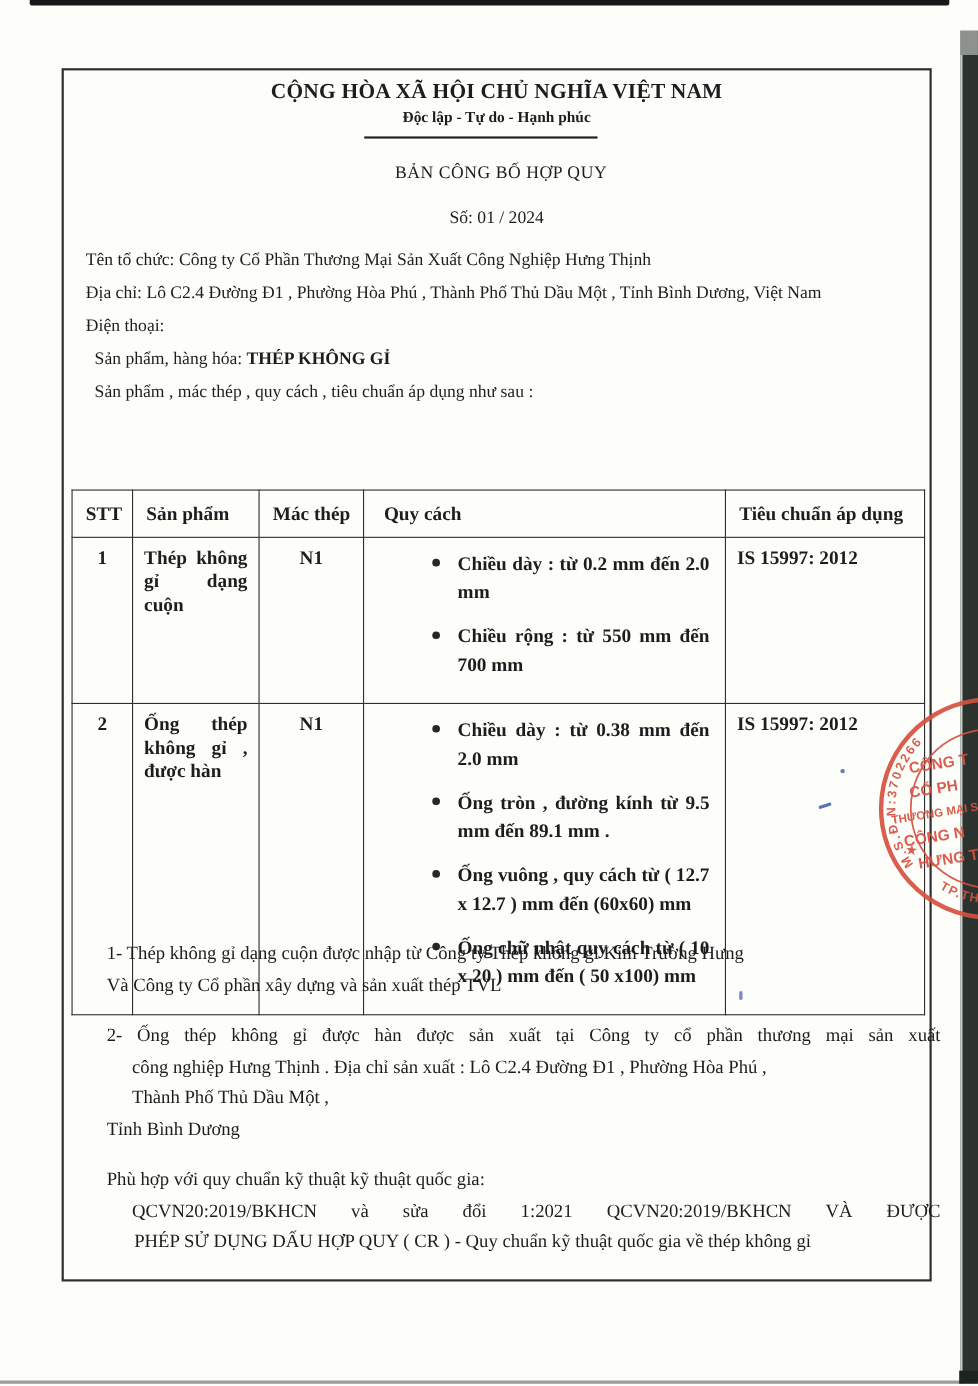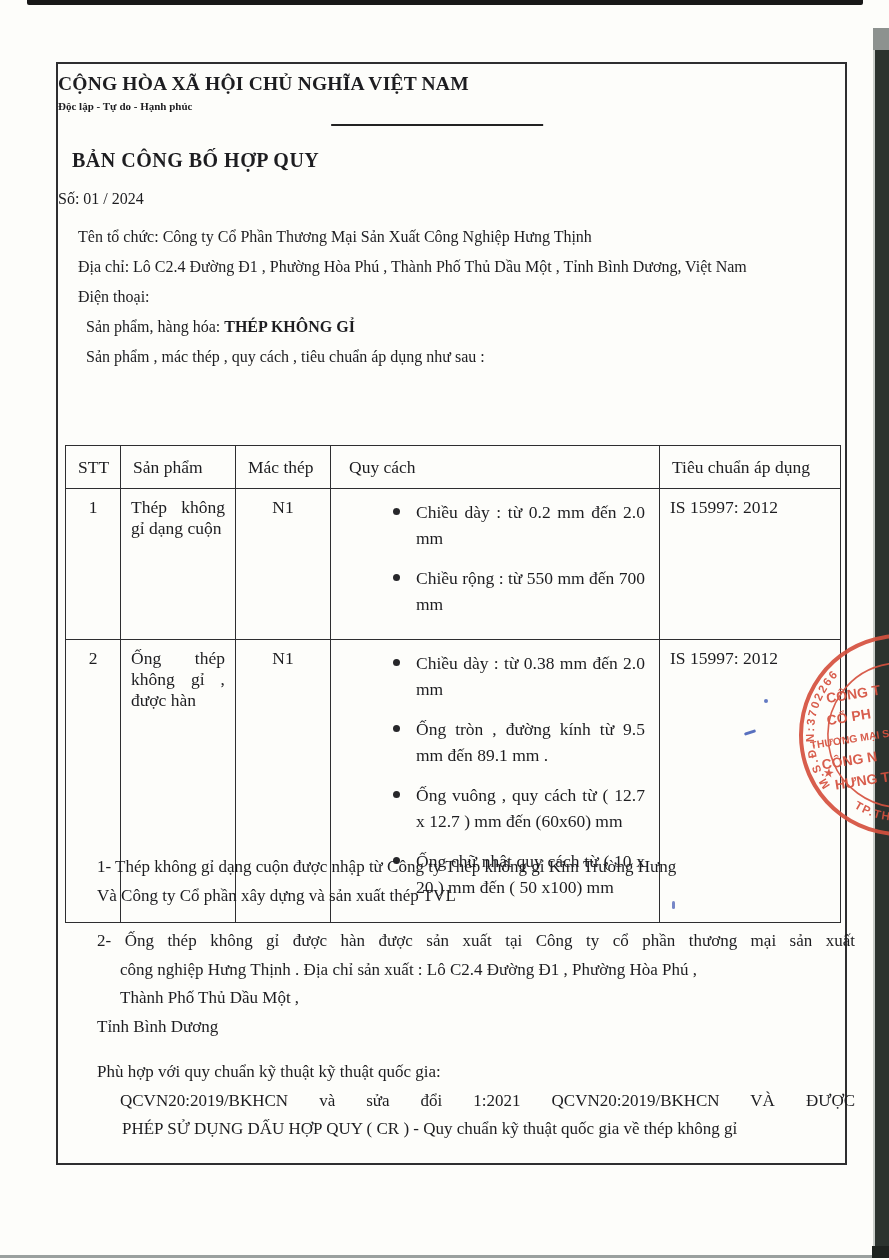--- a/index.html
+++ b/index.html
@@ -14,39 +14,39 @@
   .strip-right{position:absolute;left:873px;top:28px;width:16px;height:1228px;background:#2c332f;border-left:2px solid #c9cdc9;}
   .strip-right-cap{position:absolute;left:873px;top:28px;width:16px;height:22px;background:#8d928f;}
   .strip-bottom{position:absolute;left:0;top:1255px;width:874px;height:3px;background:#9aa09e;}
   .corner-block{position:absolute;left:872px;top:1246px;width:17px;height:12px;background:#1e2320;}
 
   
   .frame{
     position:absolute;left:56px;top:62px;width:787px;height:1099px;
     border:2px solid #2e2e30;background:transparent;
   }
-  .centered{}
+  .centered{text-align:center;}
   .national{position:absolute;left:0;top:9px;width:100%;font-weight:bold;font-size:19.5px;letter-spacing:.2px;}
-  .motto{position:absolute;left:0;top:36px;width:100%;font-weight:bold;font-size:11px;}
+  .motto{position:absolute;left:0;top:36px;width:100%;font-weight:bold;font-size:14px;}
   .motto-underline{position:absolute;left:50%;top:60px;transform:translateX(-57%);width:212px;height:2px;background:#222;}
-  .doc-title{position:absolute;left:14px;top:85px;width:100%;font-weight:bold;font-size:20px;letter-spacing:.5px;}
+  .doc-title{position:absolute;left:4px;top:85px;width:100%;font-weight:normal;font-size:16px;letter-spacing:.5px;}
   .doc-number{position:absolute;left:0;top:126px;width:100%;font-size:16px;}
 
   .info{position:absolute;left:20px;top:158px;width:720px;font-size:16px;line-height:30px;}
   .info p{margin:0;}
   .info .addr{max-width:712px;}
   .indent8{padding-left:8px;}
   .mt6{margin-top:6px;}
   .mt10{margin-top:10px;}
 
   table.spec{
     position:absolute;left:7px;top:381px;border-collapse:collapse;table-layout:fixed;width:775px;
     font-size:17.5px;
   }
-  table.spec th,table.spec td{border:1.8px solid #2e2e30;vertical-align:top;padding:8px 10px;font-weight:normal;}
+  table.spec th,table.spec td{border:1.8px solid #2e2e30;vertical-align:top;padding:8px 10px;font-weight:bold;}
   table.spec th{height:26px;vertical-align:middle;text-align:left;padding-left:12px;}
   th.c,td.c{text-align:center;}
   td.just{text-align:justify;margin-top:14px;}
   .row1 td{height:78px;}
   .row2 td{height:218px;}
   .spec-item{display:flex;margin:2px 0 14px 52px;}
   .spec-item .dot{width:7px;height:7px;border-radius:50%;background:#27272a;margin:9px 16px 0 0;flex:0 0 auto;}
   .spec-item .txt{flex:1;text-align:justify;line-height:26px;padding-right:4px;}
 
   .notes{position:absolute;left:22px;top:789px;width:775px;font-size:17px;line-height:28.5px;}

